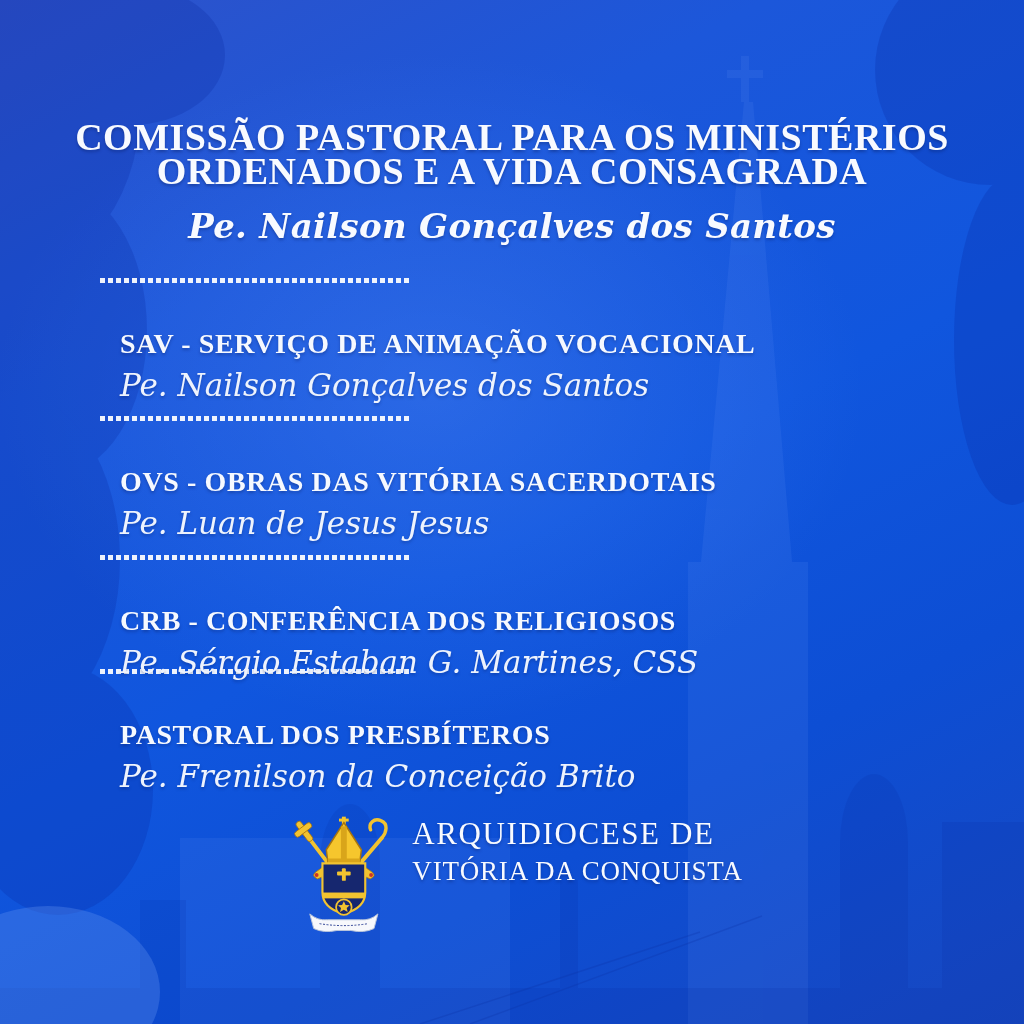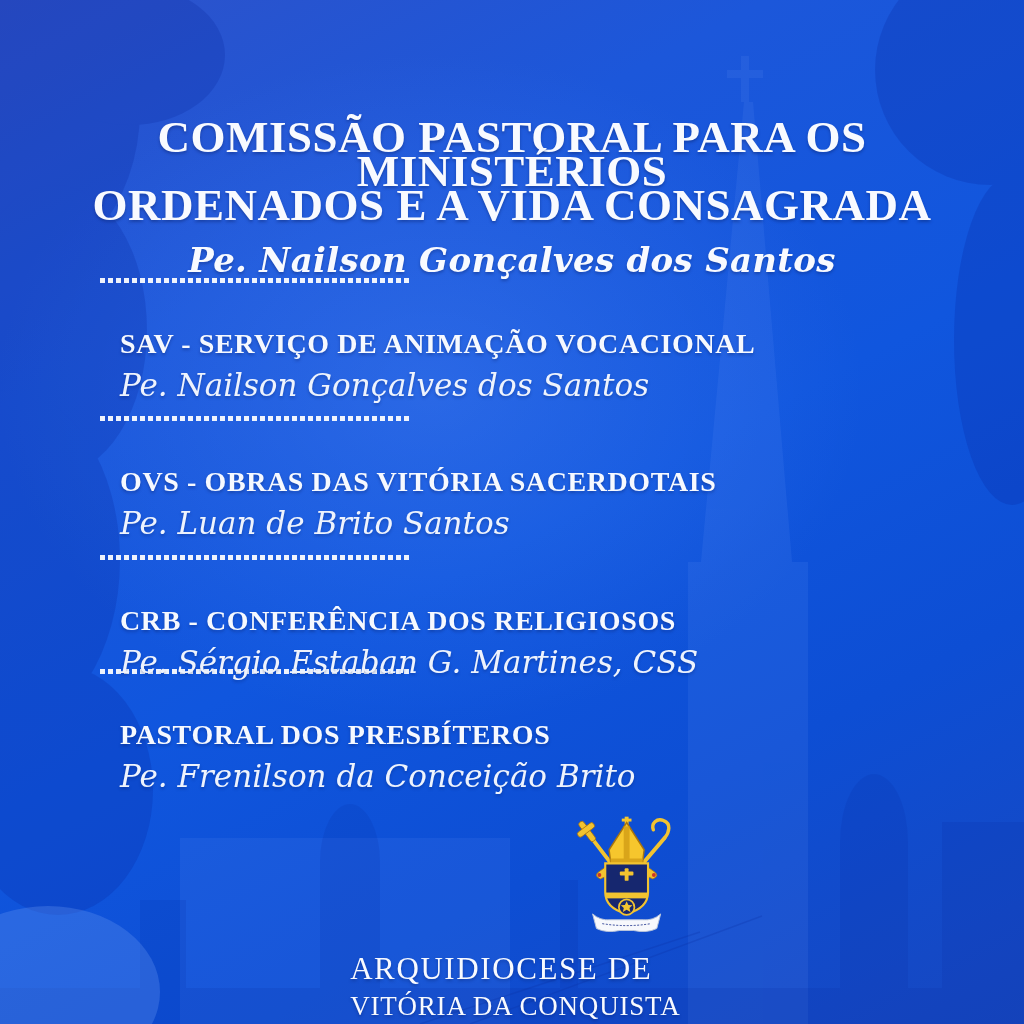--- a/index.html
+++ b/index.html
@@ -7,21 +7,21 @@
     position:relative; width:1024px; height:1024px; overflow:hidden;
     font-family:"Liberation Serif", serif;
     background:
       radial-gradient(ellipse 620px 480px at 42% 38%, rgba(96,150,255,.28), rgba(96,150,255,0) 70%),
       linear-gradient(152deg, #2e52c9 0%, #1c57da 26%, #1056de 52%, #0d4ed4 74%, #1747c0 100%);
   }
   .bg-art { position:absolute; inset:0; width:100%; height:100%; pointer-events:none; }
 
   .header { position:absolute; top:120px; left:0; width:100%; text-align:center; color:#f8faff; }
   .title {
-    font-size:45px; font-weight:700; line-height:34px; letter-spacing:.5px;
+    font-size:38px; font-weight:700; line-height:34px; letter-spacing:.5px;
     text-shadow:0 2px 3px rgba(8,25,90,.38);
   }
   .subtitle {
     margin-top:18px; font-size:34px; font-weight:700; font-style:italic;
     font-family:"DejaVu Serif", serif; letter-spacing:.3px;
     text-shadow:0 2px 3px rgba(8,25,90,.35);
   }
 
   .group { position:absolute; left:100px; width:780px; }
   .g1 { top:278px; } .g2 { top:416px; } .g3 { top:555px; } .g4 { top:669px; }
@@ -33,21 +33,21 @@
     margin-left:20px; font-size:28px; font-weight:700; line-height:34px;
     letter-spacing:.6px; color:#f6f9ff; text-shadow:0 2px 3px rgba(8,25,90,.35);margin-top:44px;
   }
   .name {
     margin-left:20px; margin-top:5px; font-size:31px; line-height:38px; font-style:italic;
     font-family:"DejaVu Serif", serif; color:#eef3fd; text-shadow:0 2px 3px rgba(8,25,90,.3);
   }
 
   .footer {
     position:absolute; top:816px; left:50%; transform:translateX(-49%);
-    display:flex; align-items:flex-end; gap:15px;flex-direction:column;
+    display:flex; align-items:flex-start; gap:15px;
   }
   .coa { width:107px; height:120px; flex:0 0 auto; }
   .org { display:flex; flex-direction:column; gap:4px; color:#f8faff; text-shadow:0 2px 3px rgba(8,25,90,.35); }
   .org-1 { font-size:31px; font-weight:400; letter-spacing:1.6px; }
   .org-2 { font-size:27px; font-weight:400; letter-spacing:.8px; }
 </style>
 </head>
 <body>
 
 <div class="canvas">
@@ -94,21 +94,21 @@
 
   <div class="group g1">
     <div class="dots"></div>
     <div class="heading">SAV - SERVIÇO DE ANIMAÇÃO VOCACIONAL</div>
     <div class="name">Pe. Nailson Gonçalves dos Santos</div>
   </div>
 
   <div class="group g2">
     <div class="dots"></div>
     <div class="heading">OVS - OBRAS DAS VITÓRIA SACERDOTAIS</div>
-    <div class="name">Pe. Luan de Brito Santos</div>
+    <div class="name">Pe. Luan de Jesus Jesus</div>
   </div>
 
   <div class="group g4">
     <div class="dots"></div>
     <div class="heading">PASTORAL DOS PRESBÍTEROS</div>
     <div class="name">Pe. Frenilson da Conceição Brito</div>
   </div>
 
   <div class="group g3">
     <div class="dots"></div>

